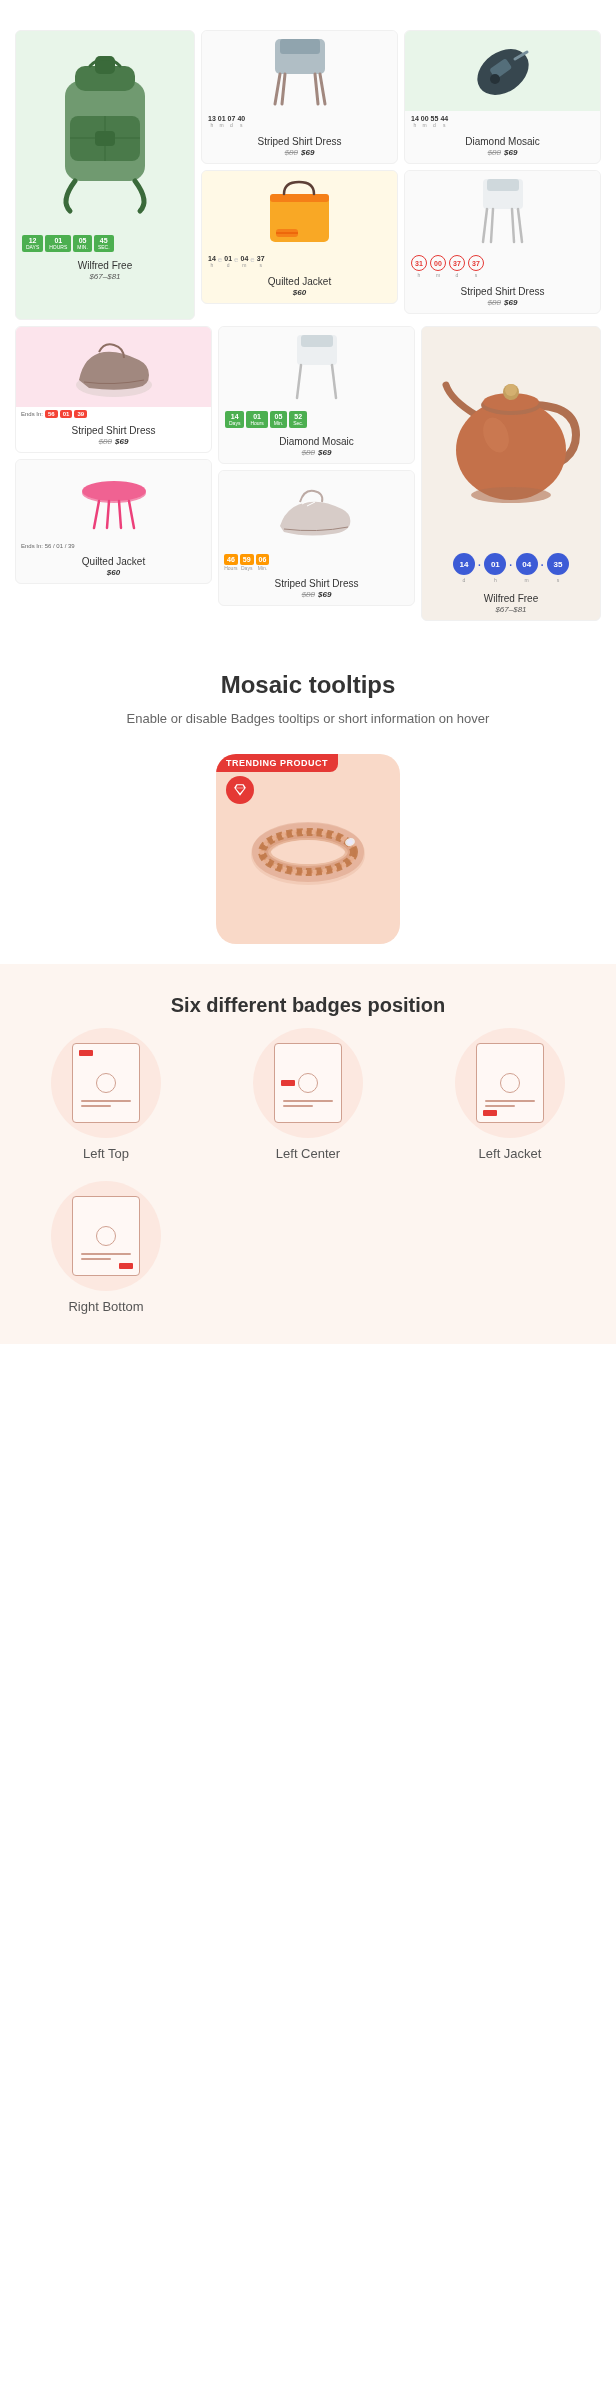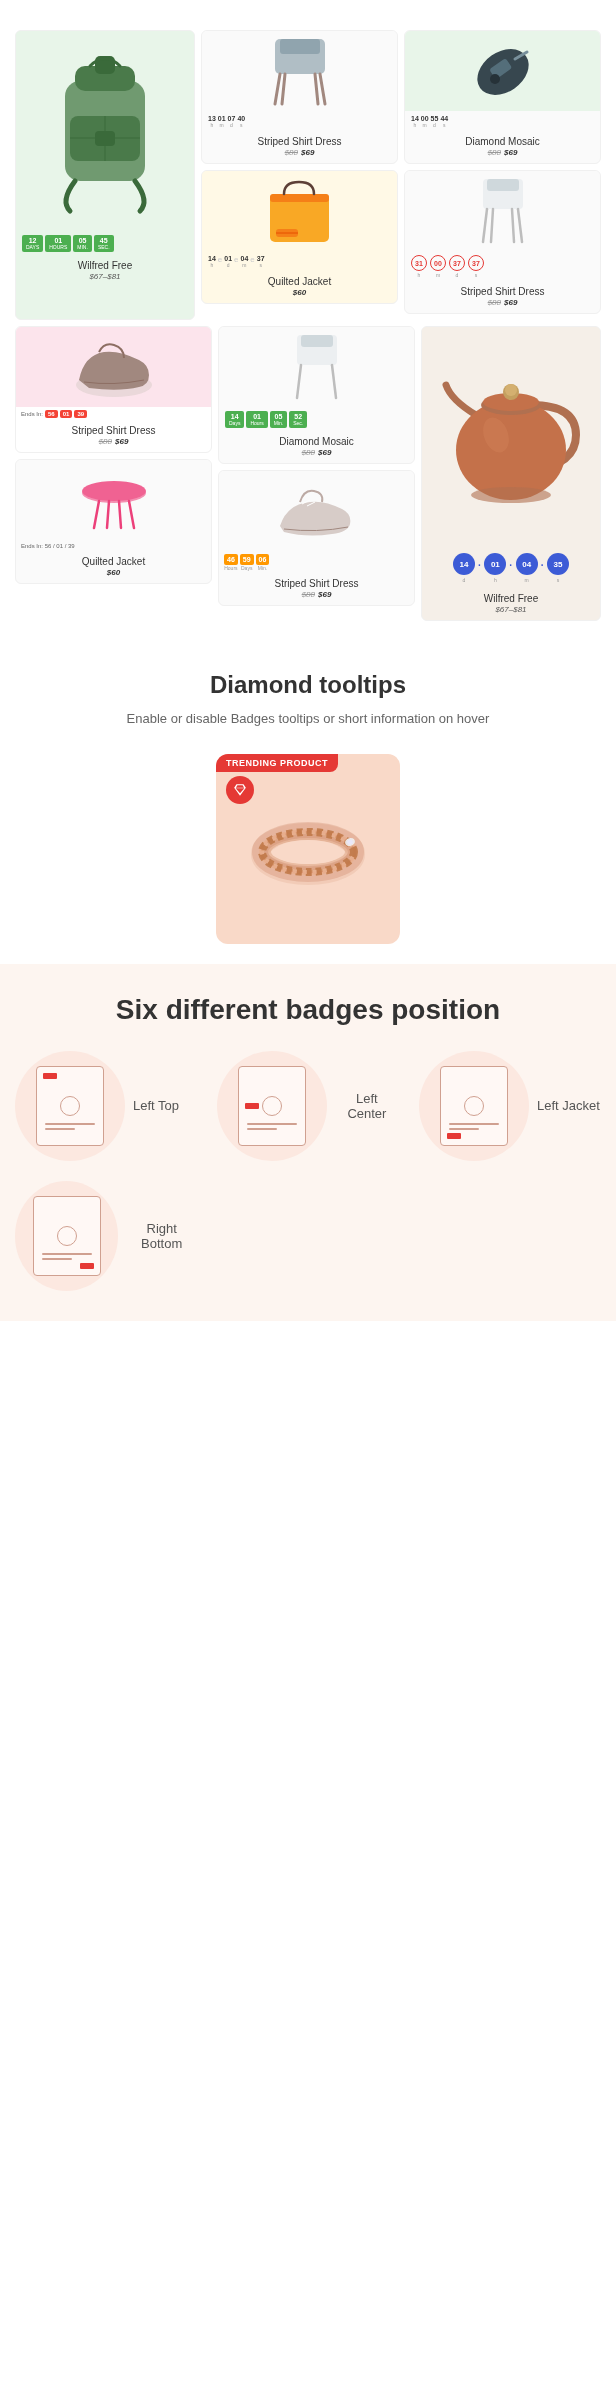--- a/index.html
+++ b/index.html
@@ -269,21 +269,21 @@
       font-size: 13px;
       color: #666;
       line-height: 1.5;
       margin-bottom: 25px;
     }
 
     .badge-demo {
       width: 184px;
       margin: 0 auto;
       position: relative;
-      border-radius: 12px;
+      border-radius: 20px;
       overflow: hidden;
       background: #f9d9c8;
       padding-bottom: 10px;
     }
     .badge-demo .trending-badge {
       position: absolute;
       top: 0;
       left: 0;
       background: #e53935;
       color: #fff;
@@ -318,34 +318,35 @@
       justify-content: center;
     }
 
     
     .section-positions {
       padding: 30px 15px 30px;
       text-align: center;
       background: #fdf5f0;
     }
     .section-positions h2 {
-      font-size: 28px;
+      font-size: 20px;
       font-weight: 700;
       color: #333;
-      margin-bottom: 25px;
+      margin-bottom: 11px;
     }
 
     .positions-grid {
       display: grid;
       grid-template-columns: 1fr 1fr 1fr;
       gap: 20px;
     }
 
     .position-item {
       display: flex;
+      flex-direction: column;
       align-items: center;
       gap: 8px;
     }
 
     .position-circle {
       width: 110px;
       height: 110px;
       background: #fce8e0;
       border-radius: 50%;
       display: flex;
@@ -776,21 +777,21 @@
       </div>
       <div class="card-info">
         <div class="product-name">Wilfred Free</div>
         <div class="product-price">$67–$81</div>
       </div>
     </div>
   </div>
 </section>
 
 <section class="section-badges">
-  <h2>Diamond tooltips</h2>
+  <h2>Mosaic tooltips</h2>
   <p>Enable or disable Badges tooltips or short information on hover</p>
 
   <div class="badge-demo">
     <div class="trending-badge">TRENDING PRODUCT</div>
     <div class="diamond-icon">
       <svg viewBox="0 0 24 24" fill="white">
         <path d="M6 2L2 8l10 14L22 8l-4-6H6zm1.5 2h9l2.5 4H5L7.5 4zm4.5 13.5L4.5 9h15L12 17.5z"></path>
       </svg>
     </div>
     <div class="jewelry-img">

